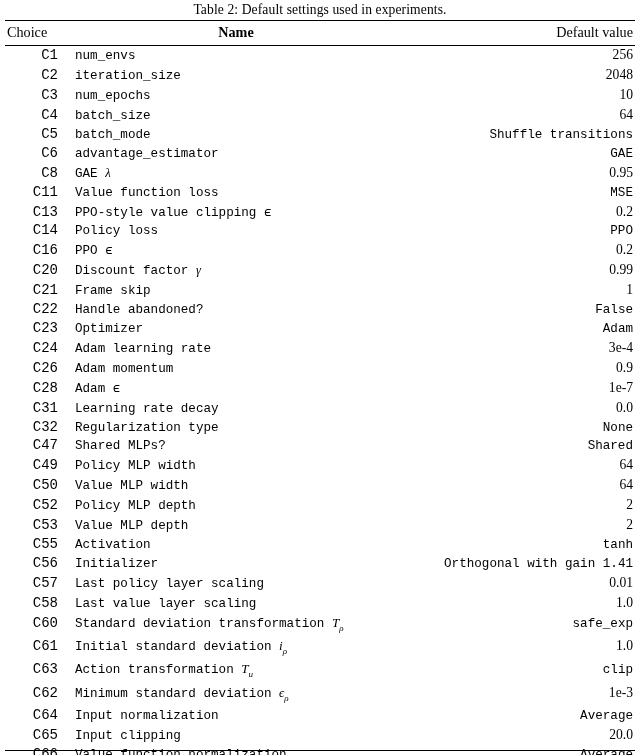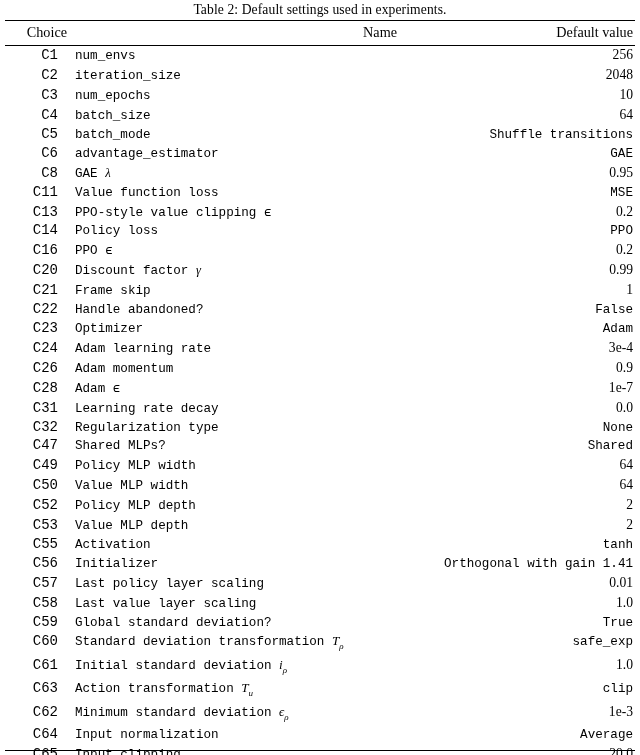--- a/index.html
+++ b/index.html
@@ -55,22 +55,22 @@
   .rule-line.thin { height: 1px; }
 
   thead th {
     font-family: "Liberation Serif", "DejaVu Serif", serif;
     font-weight: normal;
     font-size: 14.2px;
     line-height: 19px;
     padding: 2px 0 3px 0;
     vertical-align: bottom;
   }
-  th.h-choice { text-align: right;  padding-left: 2px; }
-  th.h-name   { text-align: right;  padding-left: 8px; }
+  th.h-choice { text-align: left;  padding-left: 2px; }
+  th.h-name   { text-align: center;  padding-left: 8px; font-weight: bold; }
   th.h-value  { text-align: right; padding-right: 2px; }
 
   tbody td {
     font-size: 13.2px;
     line-height: 17.9px;
     padding: 0;
     vertical-align: baseline;
     white-space: nowrap;
   }
   td.choice {
@@ -293,25 +293,20 @@
           <td class="choice">C57</td>
           <td class="name">Last policy layer scaling</td>
           <td class="value num">0.01</td>
         </tr>
         <tr>
           <td class="choice">C58</td>
           <td class="name">Last value layer scaling</td>
           <td class="value num">1.0</td>
         </tr>
         <tr>
-          <td class="choice">C59</td>
-          <td class="name">Global standard deviation?</td>
-          <td class="value mono">True</td>
-        </tr>
-        <tr>
           <td class="choice">C60</td>
           <td class="name">Standard deviation transformation <span class="mathit">T</span><span class="sub">ρ</span></td>
           <td class="value mono">safe_exp</td>
         </tr>
         <tr>
           <td class="choice">C61</td>
           <td class="name">Initial standard deviation <span class="mathit">i</span><span class="sub">ρ</span></td>
           <td class="value num">1.0</td>
         </tr>
         <tr>

